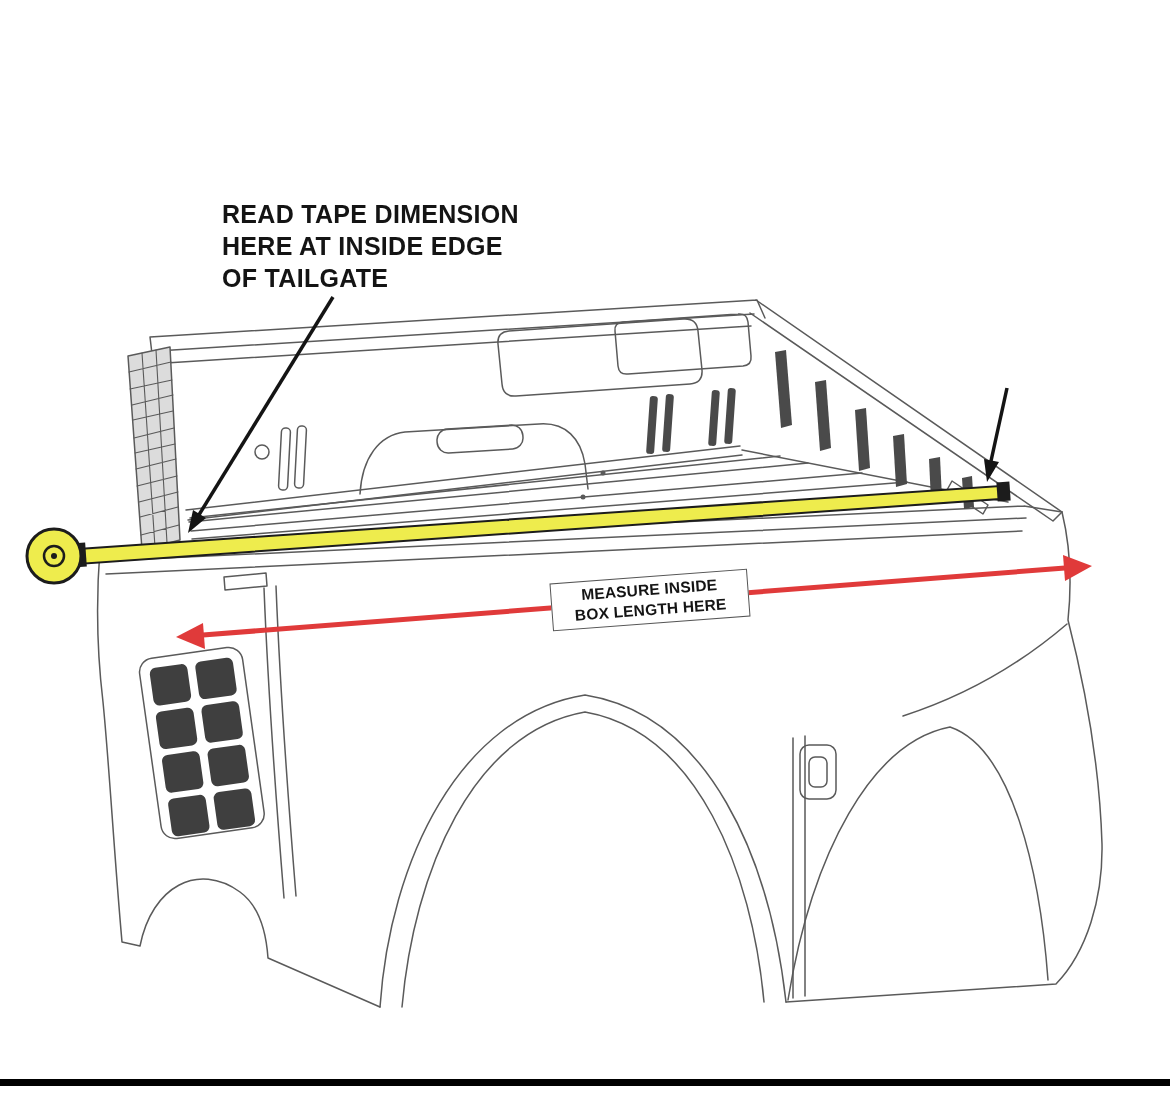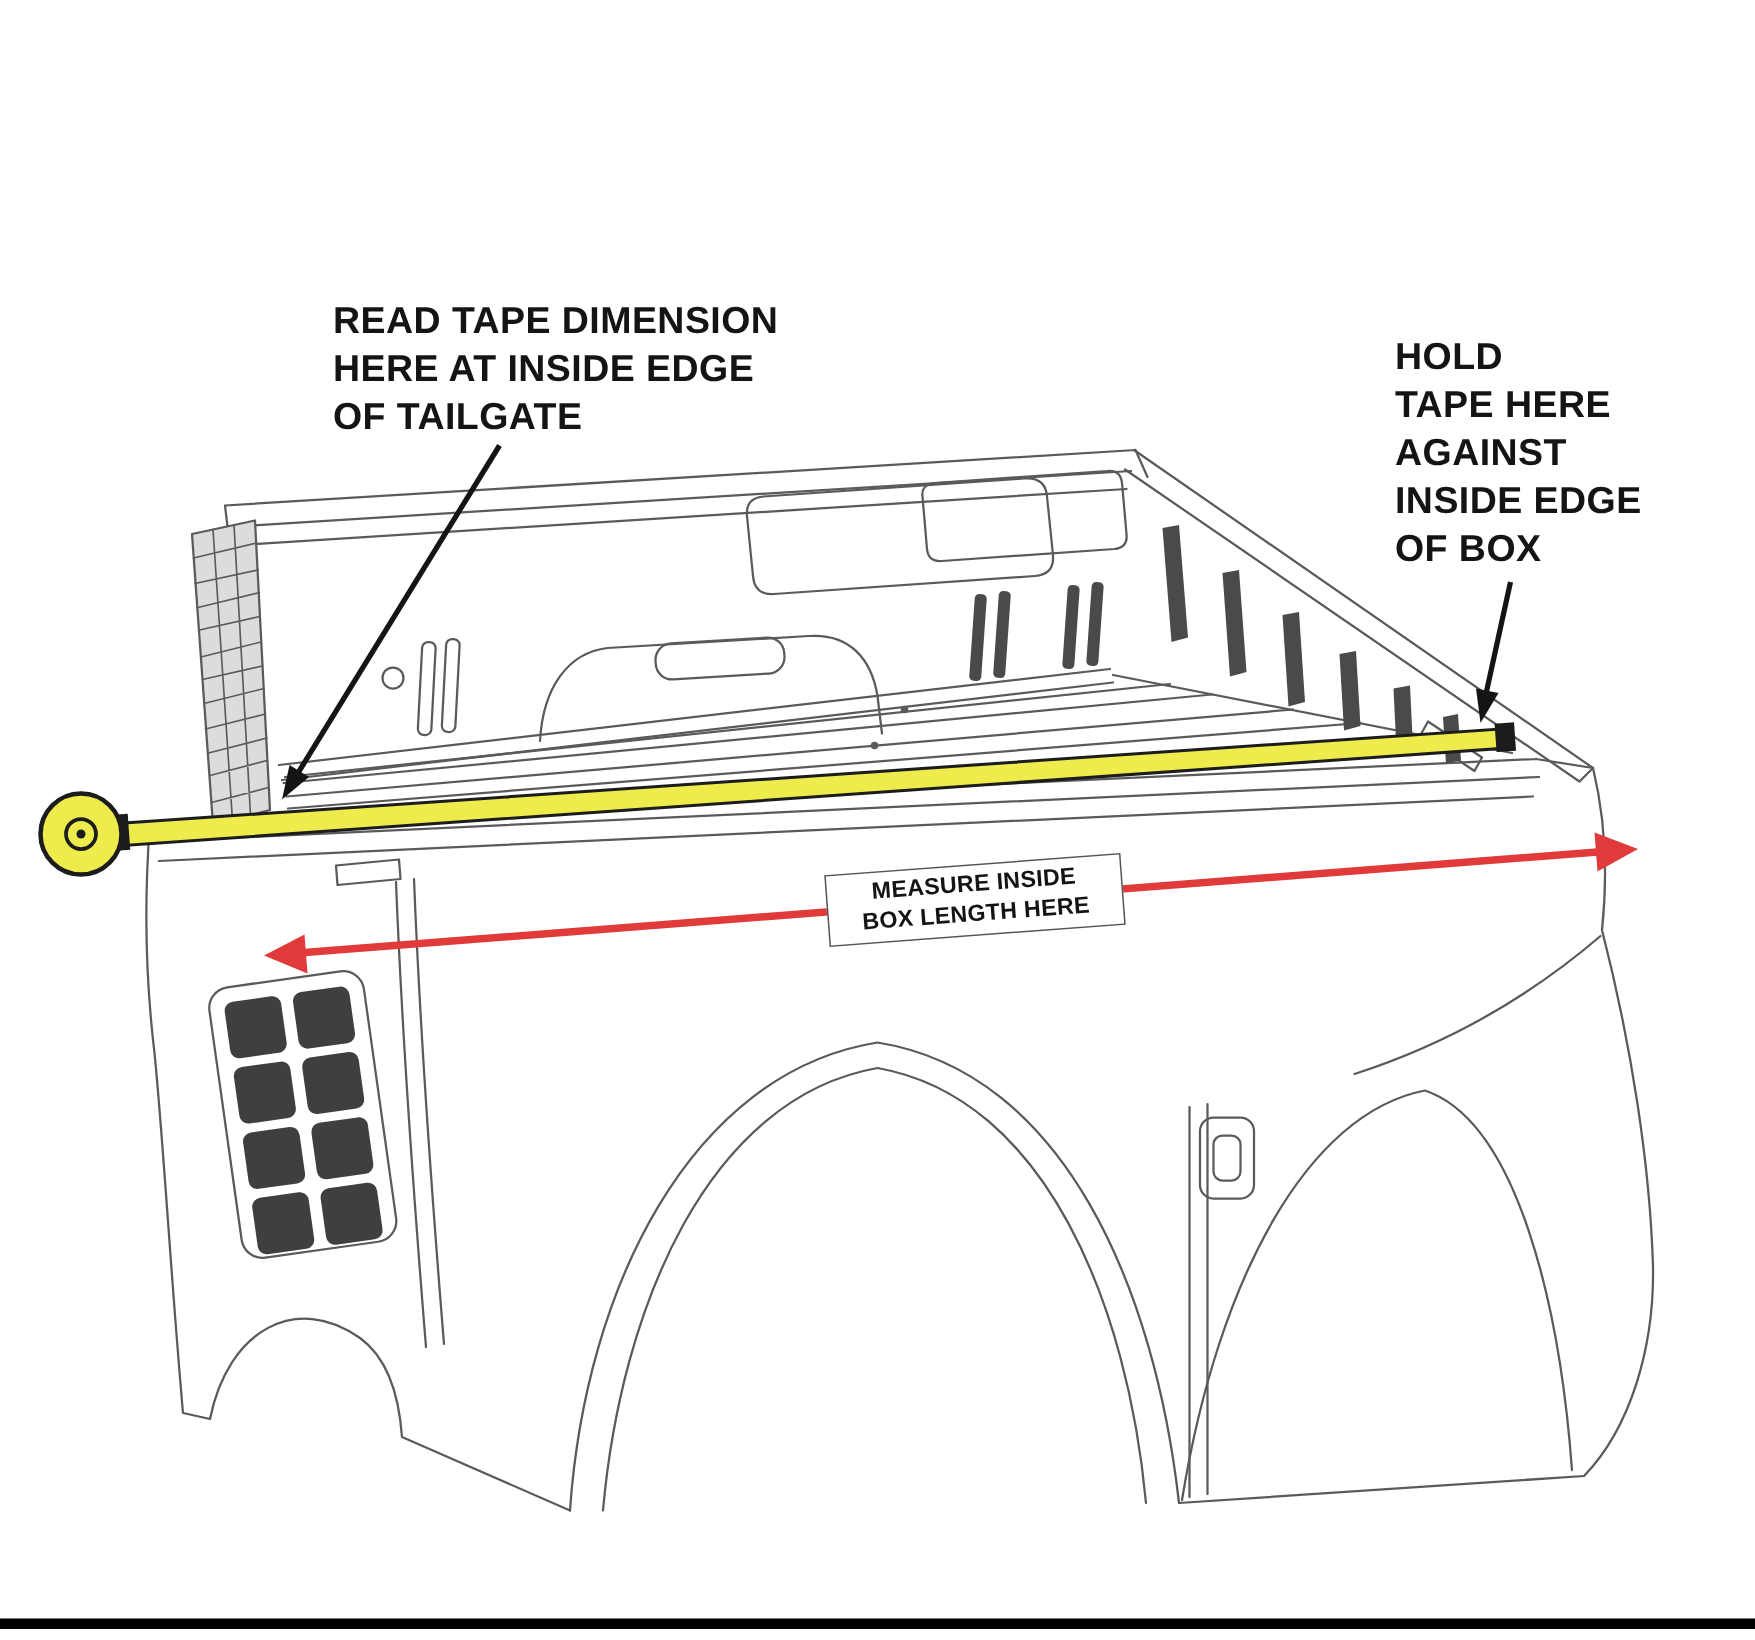--- a/index.html
+++ b/index.html
@@ -149,23 +149,18 @@
       <polygon points="188,533 193,510 206,518" stroke="none"></polygon>
       <path d="M1007,388 L991,461" stroke-width="3.5" fill="none"></path>
       <polygon points="987,482 984,459 999,462" stroke="none"></polygon>
     </g>
   </svg>
 
   <div class="ann ann-read">READ TAPE DIMENSION
 HERE AT INSIDE EDGE
 OF TAILGATE</div>
 
-  <div class="ann ann-hold">HOLD
-TAPE HERE
-AGAINST
-INSIDE EDGE
-OF BOX</div>
 
   <div class="measure-label">MEASURE INSIDE
 BOX LENGTH HERE</div>
 
   <div class="bottom-bar"></div>
 </div>
 
 </body></html>

